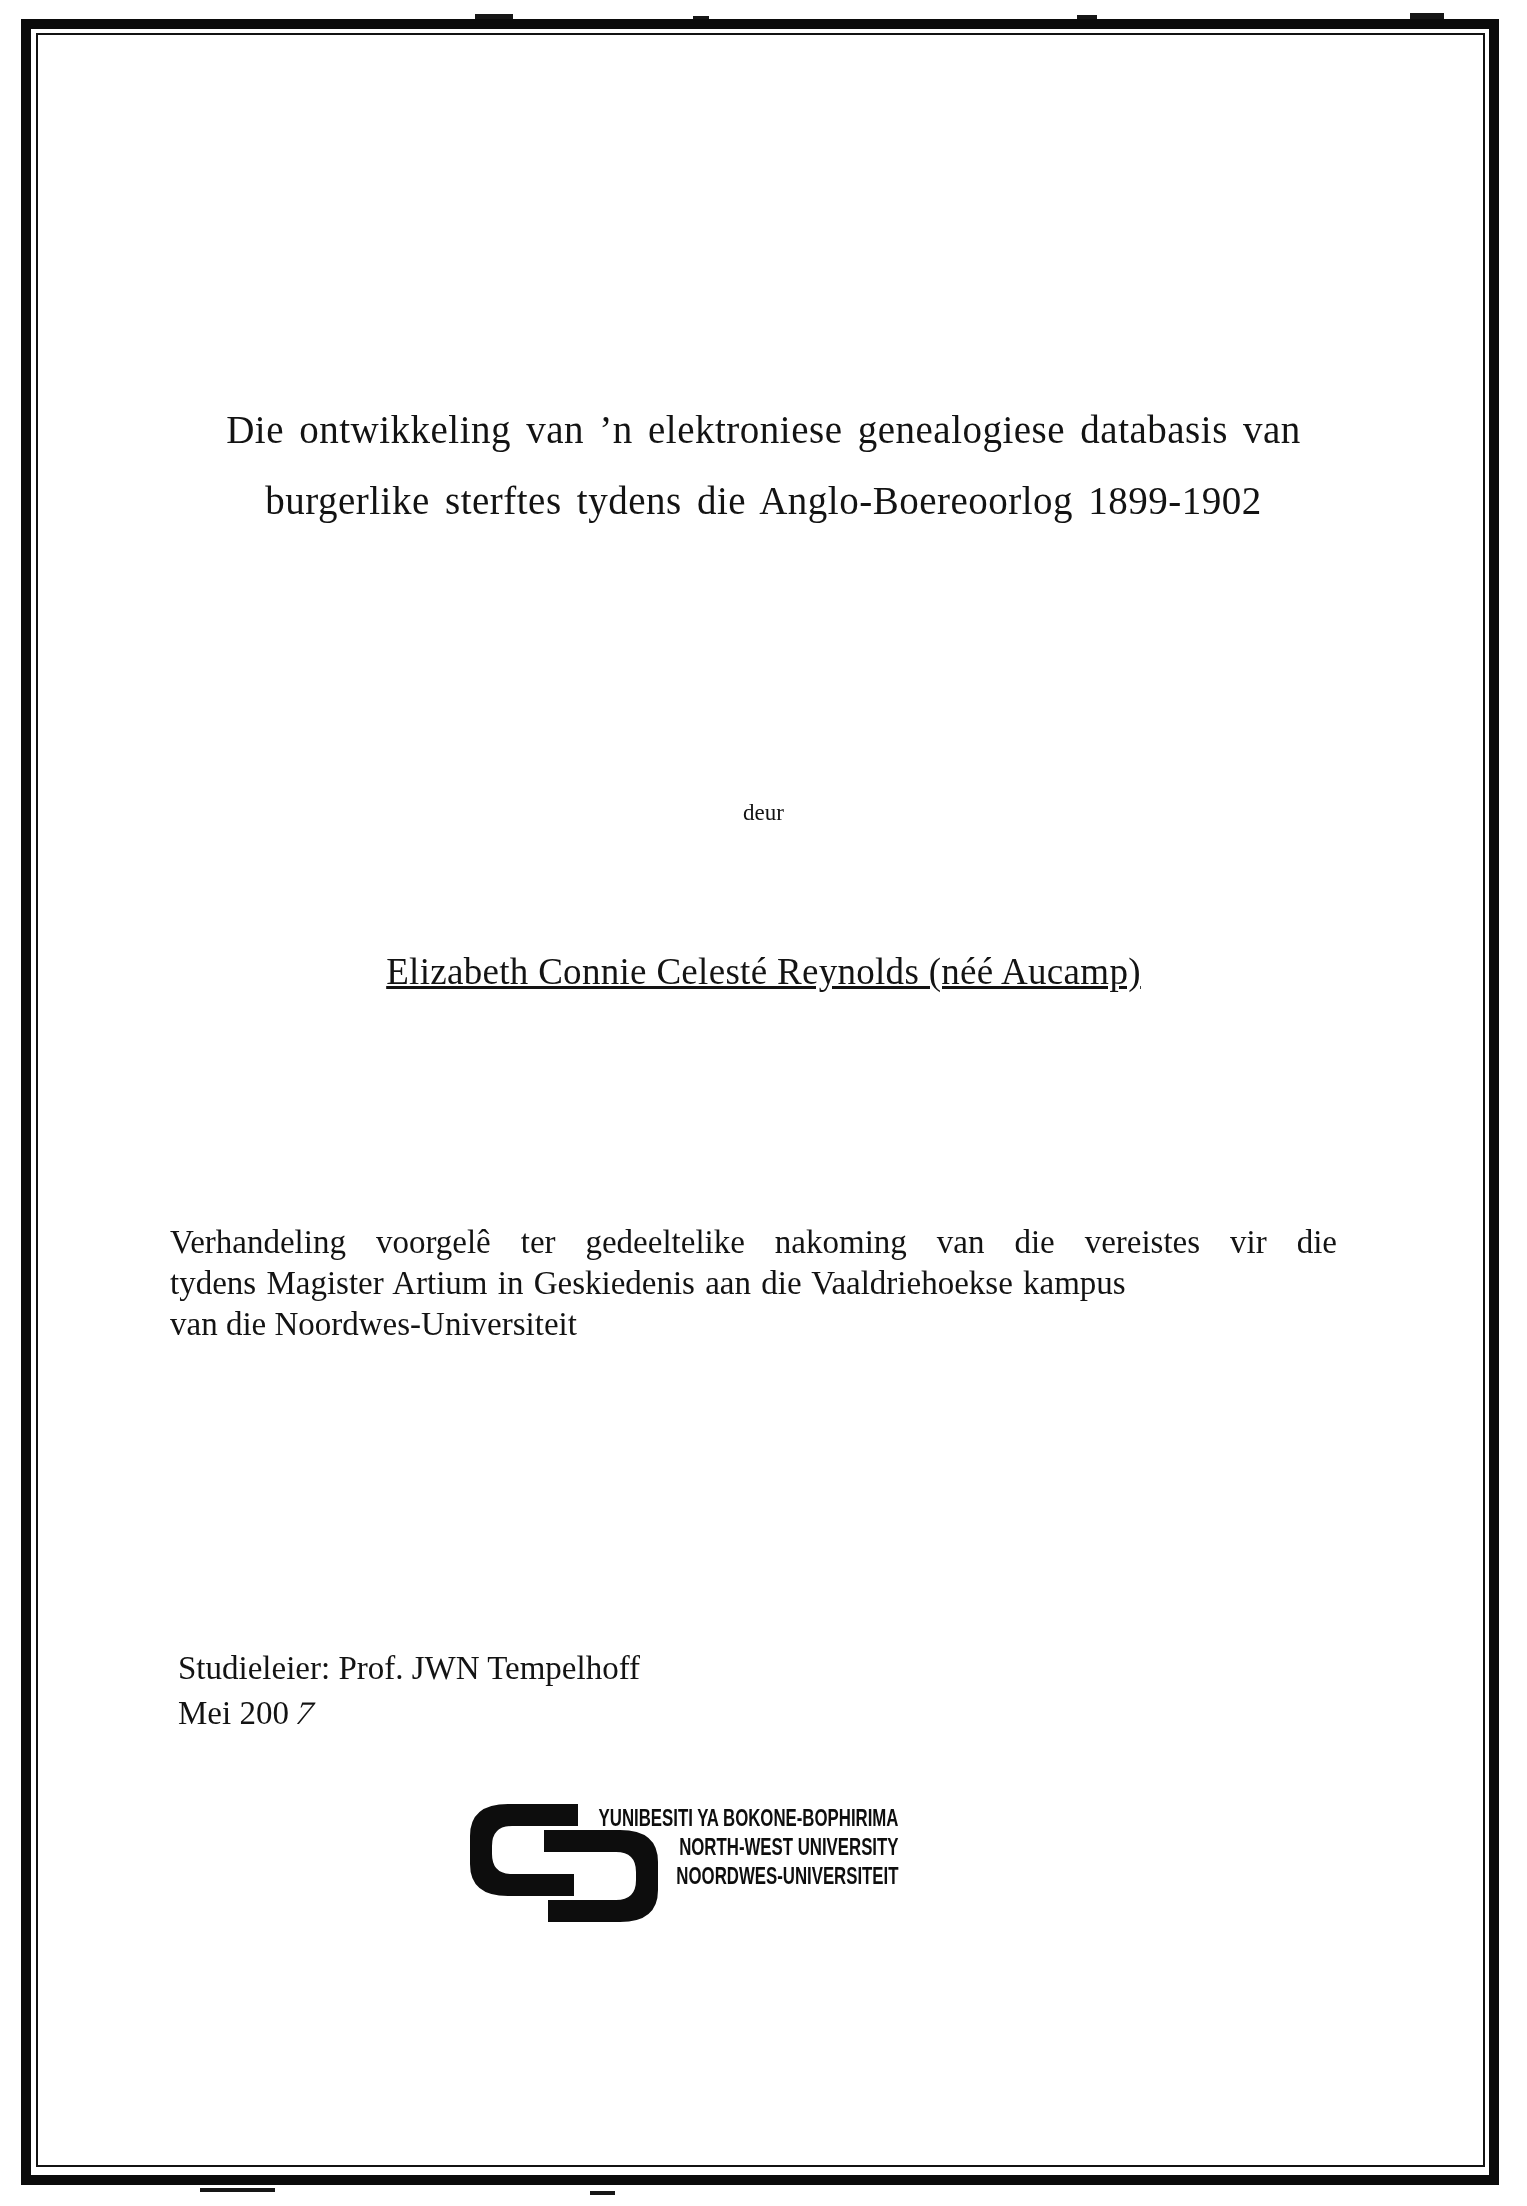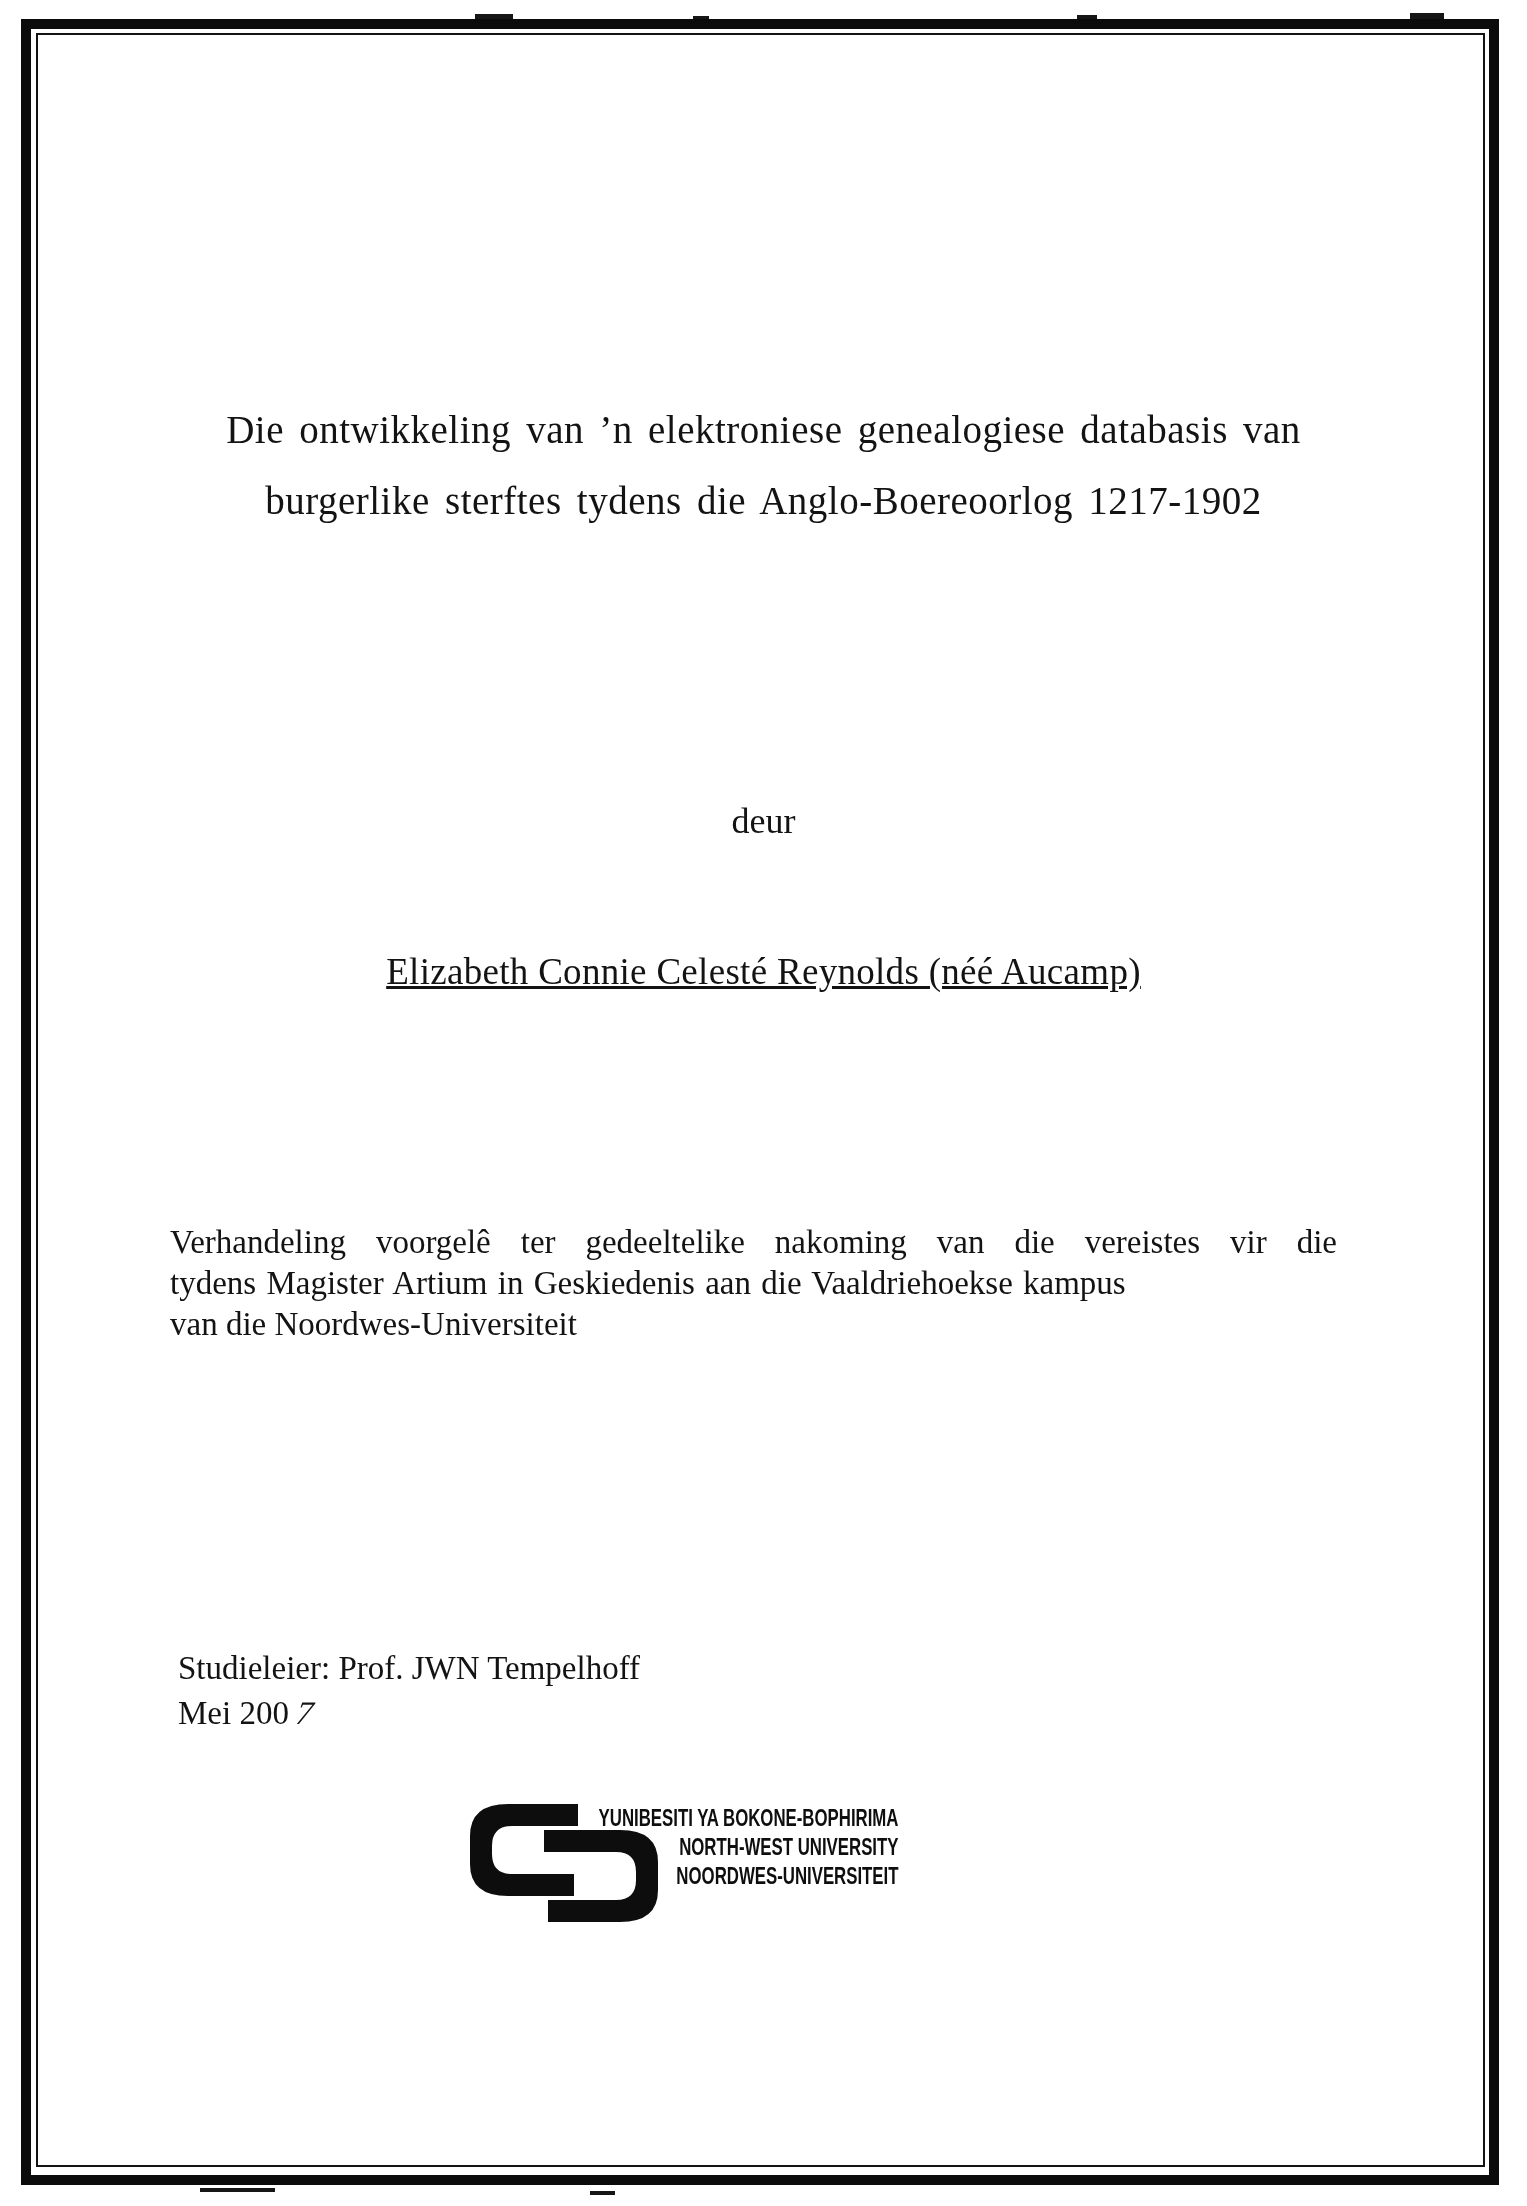--- a/index.html
+++ b/index.html
@@ -45,21 +45,21 @@
     font-size: 39px;
     line-height: 71px;
     word-spacing: 5px;
     letter-spacing: 0.5px;
   }
   .byline {
     position: absolute;
     top: 800px;
     left: 0; right: 0;
     text-align: center;
-    font-size: 36px;
+    font-size: 23px;
   }
   .author-line {
     position: absolute;
     top: 950px;
     left: 0; right: 0;
     text-align: center;
     font-size: 37px;
     letter-spacing: 0.3px;
     text-decoration: underline;
   }
@@ -126,21 +126,21 @@
   <div class="artifact" style="left:1077px; top:15px; width:20px; height:4px;"></div>
   <div class="artifact" style="left:1410px; top:13px; width:34px; height:6px;"></div>
   <div class="artifact" style="left:200px; top:2188px; width:75px; height:4px;"></div>
   <div class="artifact" style="left:590px; top:2191px; width:25px; height:4px;"></div>
 
   <div class="outer-frame"></div>
   <div class="inner-frame"></div>
 
   <div class="title-block">
     <div>Die ontwikkeling van ’n elektroniese genealogiese databasis van</div>
-    <div>burgerlike sterftes tydens die Anglo-Boereoorlog 1217-1902</div>
+    <div>burgerlike sterftes tydens die Anglo-Boereoorlog 1899-1902</div>
   </div>
 
   <div class="byline">deur</div>
 
   <div class="author-line">Elizabeth Connie Celesté Reynolds (néé Aucamp)</div>
 
   <div class="degree-block">
     <div class="degree-line-justified">Verhandeling voorgelê ter gedeeltelike nakoming van die vereistes vir die</div>
     <div class="degree-line-2"><span>tydens </span><span class="italic">Magister Artium</span><span> in Geskiedenis aan die Vaaldriehoekse kampus</span></div>
     <div>van die Noordwes-Universiteit</div>

